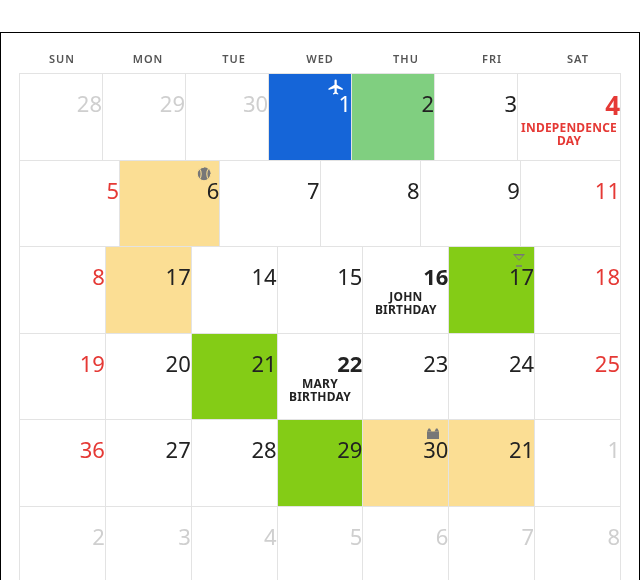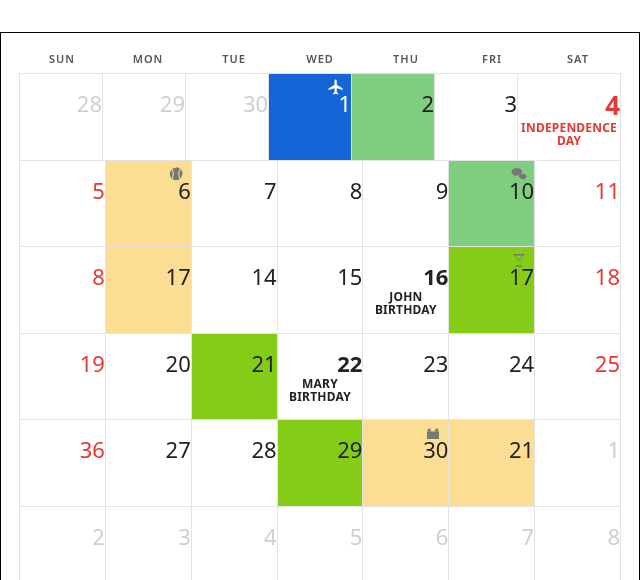--- a/index.html
+++ b/index.html
@@ -151,31 +151,20 @@
         </div>
         <div class="day-cell ">
           <div class="day-num">7</div>
         </div>
         <div class="day-cell ">
           <div class="day-num">8</div>
         </div>
         <div class="day-cell ">
           <div class="day-num">9</div>
         </div>
-        <div class="day-cell green">
-          <span class="icon">
-            <svg viewBox="0 0 24 24" fill="currentColor">
-              <ellipse cx="9" cy="9" rx="7" ry="5"></ellipse>
-              <path d="M6 13l-2 3 4-2z"></path>
-              <ellipse cx="17" cy="15" rx="5" ry="3.5"></ellipse>
-              <path d="M19 18l2 2-4-1z"></path>
-            </svg>
-          </span>
-          <div class="day-num">10</div>
-        </div>
         <div class="day-cell weekend">
           <div class="day-num">11</div>
         </div>
       </div>
       <div class="week-row">
         <div class="day-cell weekend">
           <div class="day-num">8</div>
         </div>
         <div class="day-cell yellow">
           <div class="day-num">17</div>

